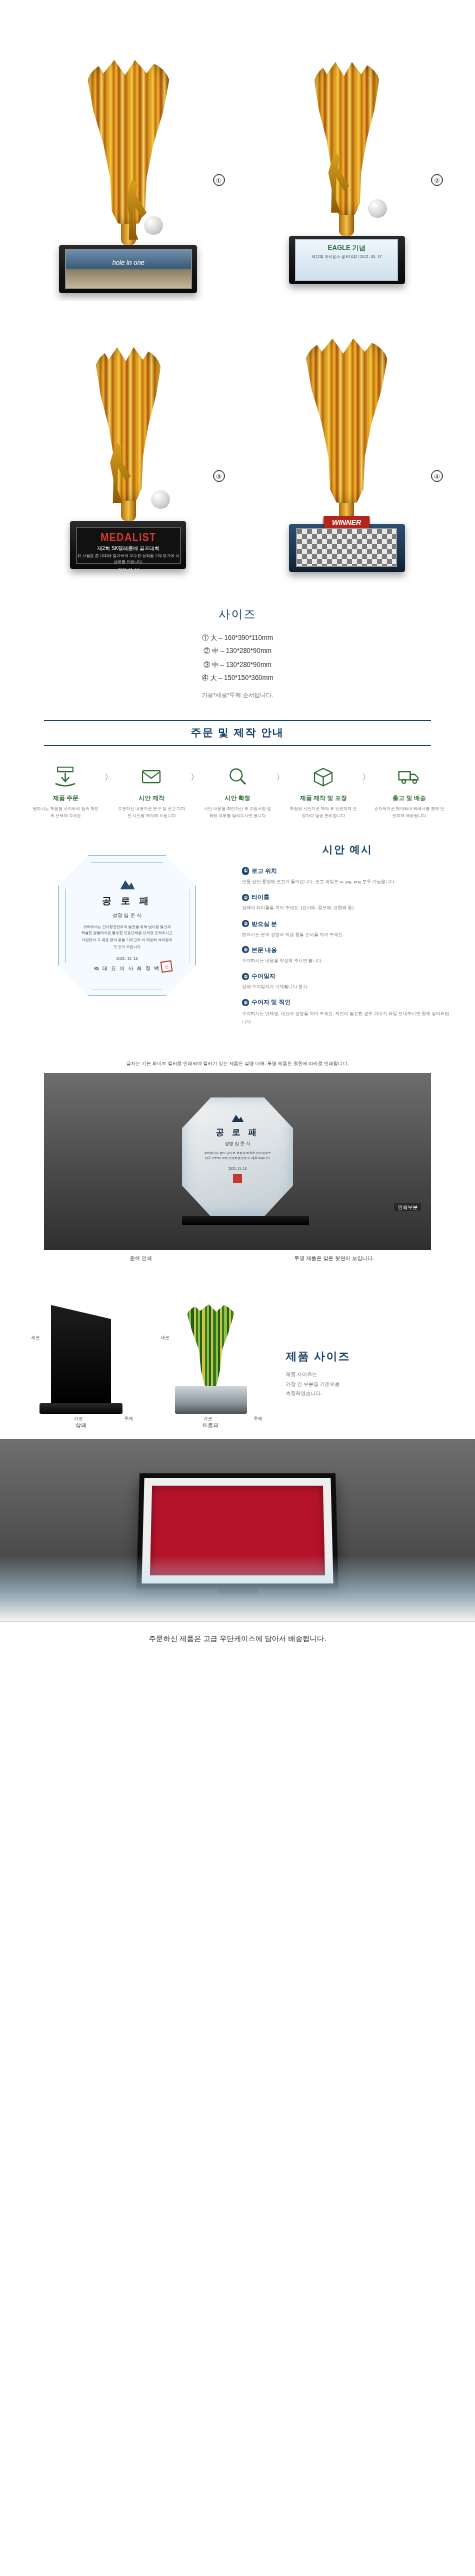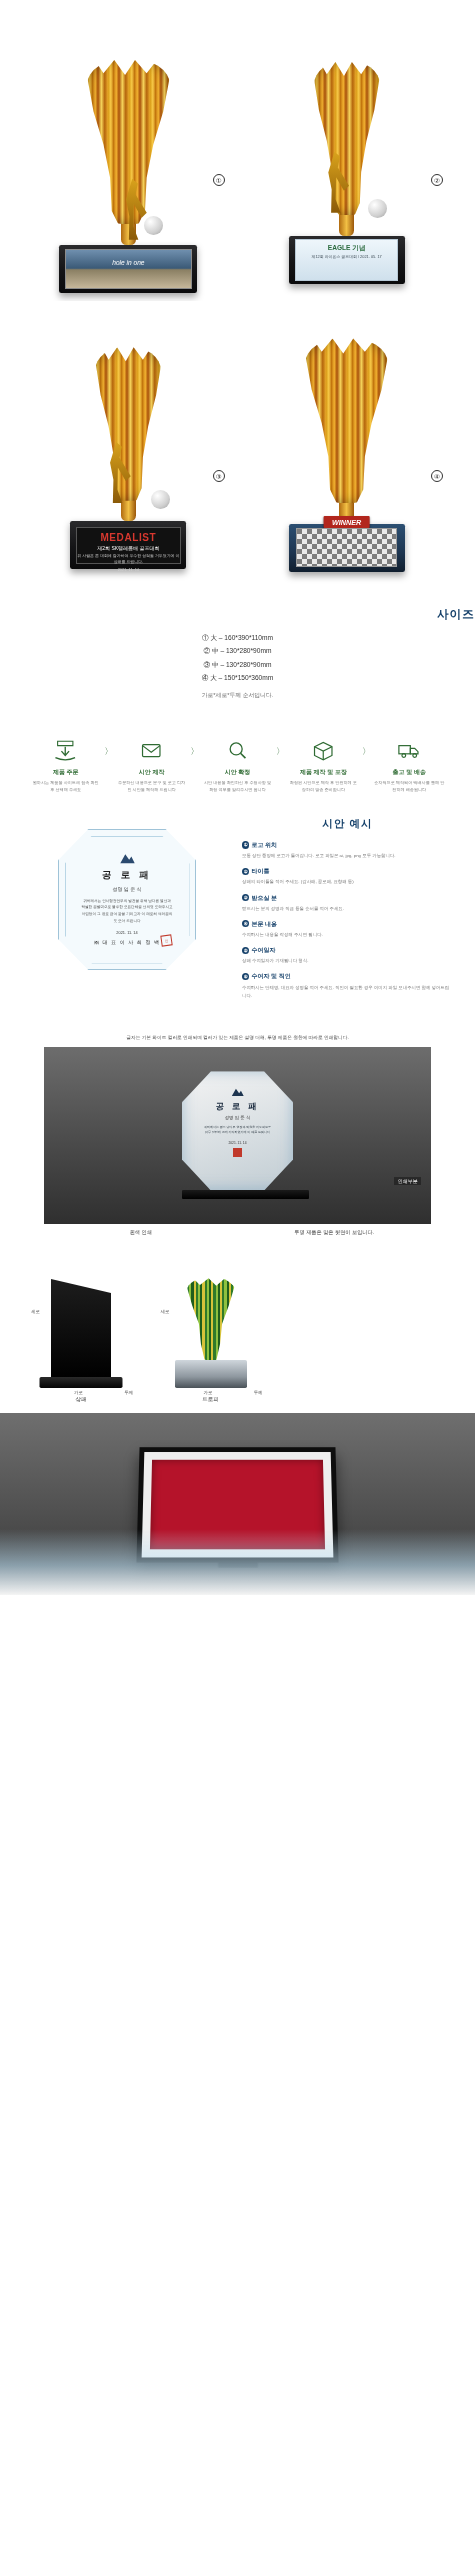--- a/index.html
+++ b/index.html
@@ -117,24 +117,24 @@
   }
   .golfer {
     position: absolute; width: 28px; height: 61px;
     background: linear-gradient(180deg,#d9a21c,#8a5a08);
     clip-path: polygon(40% 0%, 60% 8%, 52% 26%, 92% 56%, 74% 64%, 46% 42%, 44% 78%, 62% 100%, 28% 100%, 30% 62%, 18% 34%);
   }
 
   
   .section { width: 475px; padding: 5.5px 0 0 0; }
   .sec-title {
-    text-align: right;
+    text-align: center;
     color: #17426b;
     font-size: 11.6px;
-    font-weight: bold;
+    font-weight: normal;
     letter-spacing: 1.1px;
     margin: 10px 0 8.8px 0;
   }
   .size-list {
     text-align: center;
     font-size: 6.6px;
     color: #333;
     line-height: 2.05;
   }
   .size-note {
@@ -389,20 +389,21 @@
       <div>②  中 – 130*280*90mm</div>
       <div>③  中 – 130*280*90mm</div>
       <div>④  大 – 150*150*360mm</div>
     </div>
     <div class="size-note">가로*세로*두께 순서입니다.</div>
   </div>
 
   <div class="divider-space"></div>
 
   <div class="section">
+    <div class="banner">주문 및 제작 안내</div>
 
     <div class="steps">
 
       <div class="step">
         <div class="step-ico">
           <svg width="26.5" height="24" viewBox="0 0 48 44">
             <path d="M10 6 h28 v8 h-28 z" fill="none" stroke="#2f6b33" stroke-width="2"></path>
             <path d="M24 16 v14 M17 24 l7 8 7-8" fill="none" stroke="#2f6b33" stroke-width="2.4"></path>
             <path d="M6 36 q18 8 36 0" fill="none" stroke="#2f6b33" stroke-width="2.4"></path>
           </svg>
@@ -588,26 +589,33 @@
         <div class="fig-stage">
           <div class="mini-trophy-glass"></div>
           <div class="mini-base"></div>
           <div class="dimline" style="left:12px; top:50px;">세로</div>
           <div class="dimline" style="left:55px; bottom:-2.2px;">가로</div>
           <div class="dimline" style="right:10px; bottom:-2.2px;">두께</div>
         </div>
         <div class="fig-name">트로피</div>
       </div>
 
+      <div class="size-text">
+        <h3>제품 사이즈</h3>
+        <p style="white-space:pre-line">제품 사이즈는
+가장 긴 부분을 기준으로
+측정하였습니다.</p>
+      </div>
     </div>
   </div>
 
   <div class="case-stage">
     <div class="case-box">
       <div class="case-inner"></div>
       <div class="case-tag"></div>
     </div>
     <div class="wave"></div>
   </div>
 
+  <div class="footer-note">주문하신 제품은 고급 우단케이스에 담아서 배송됩니다.</div>
 
 </div>
 
 
 </body></html>

